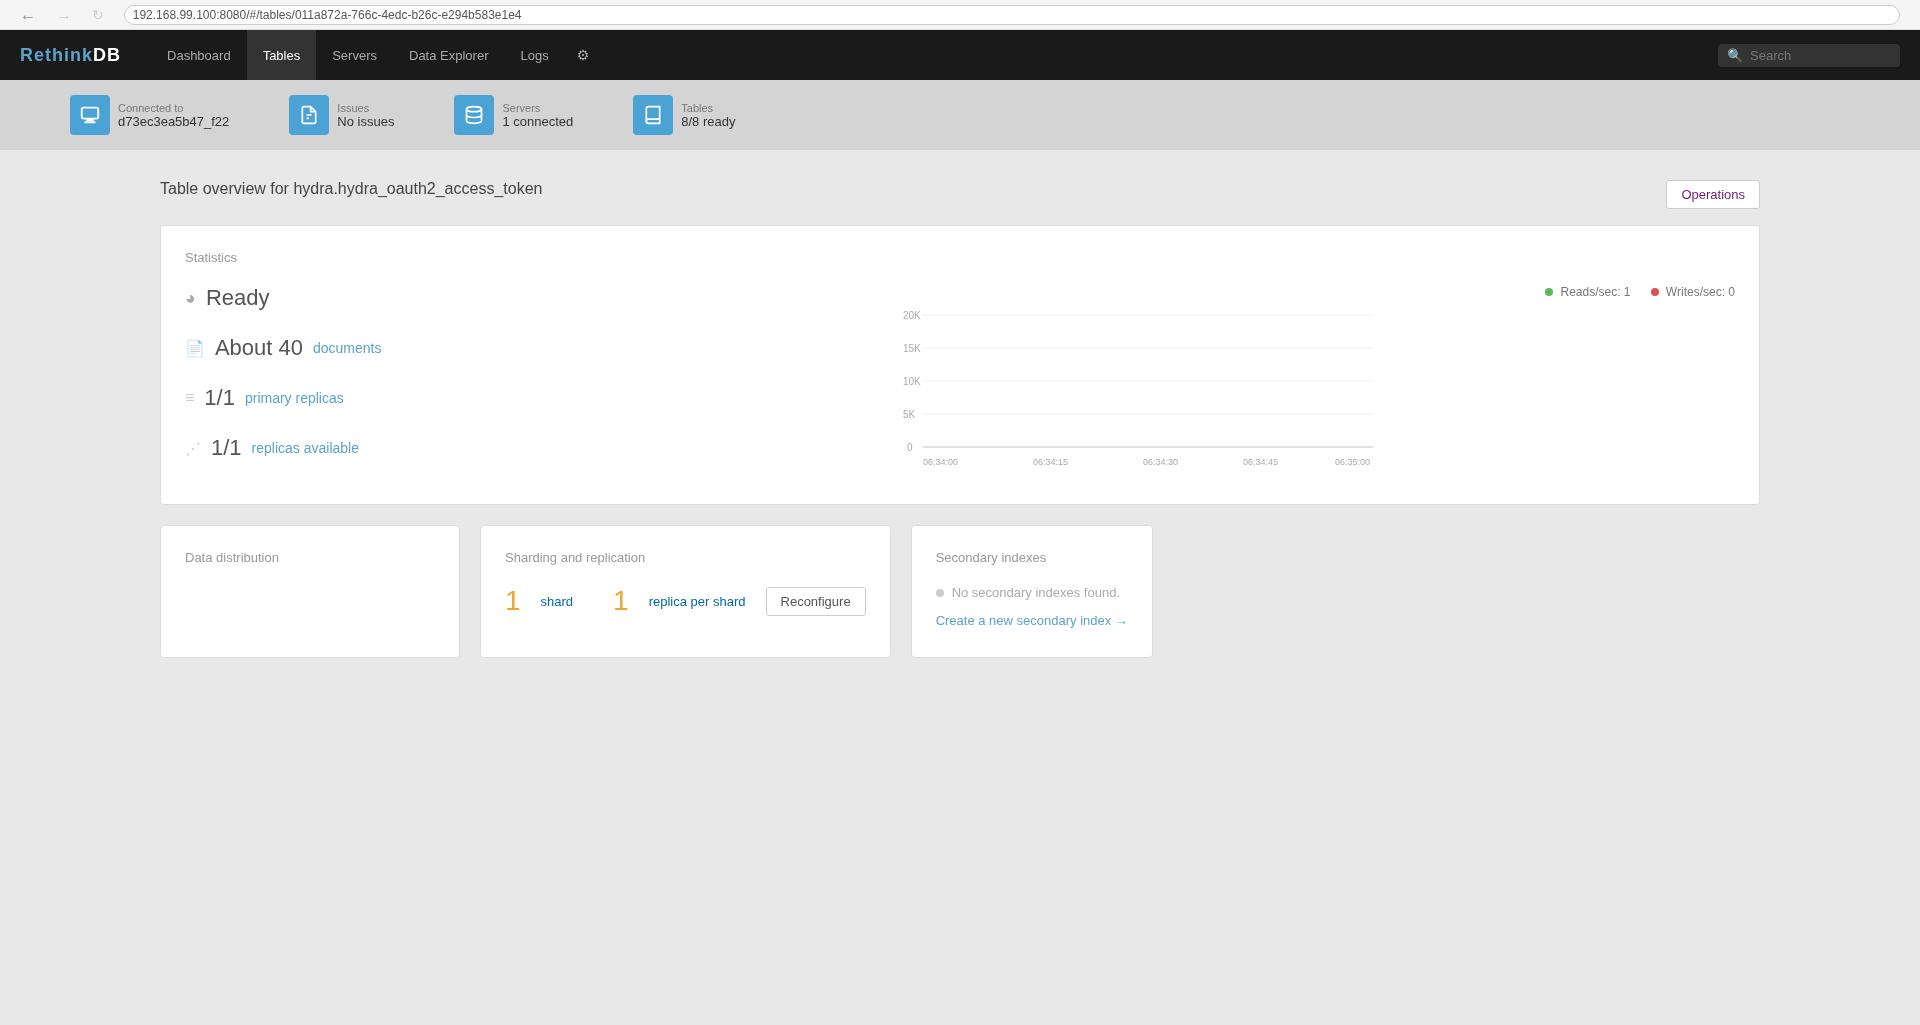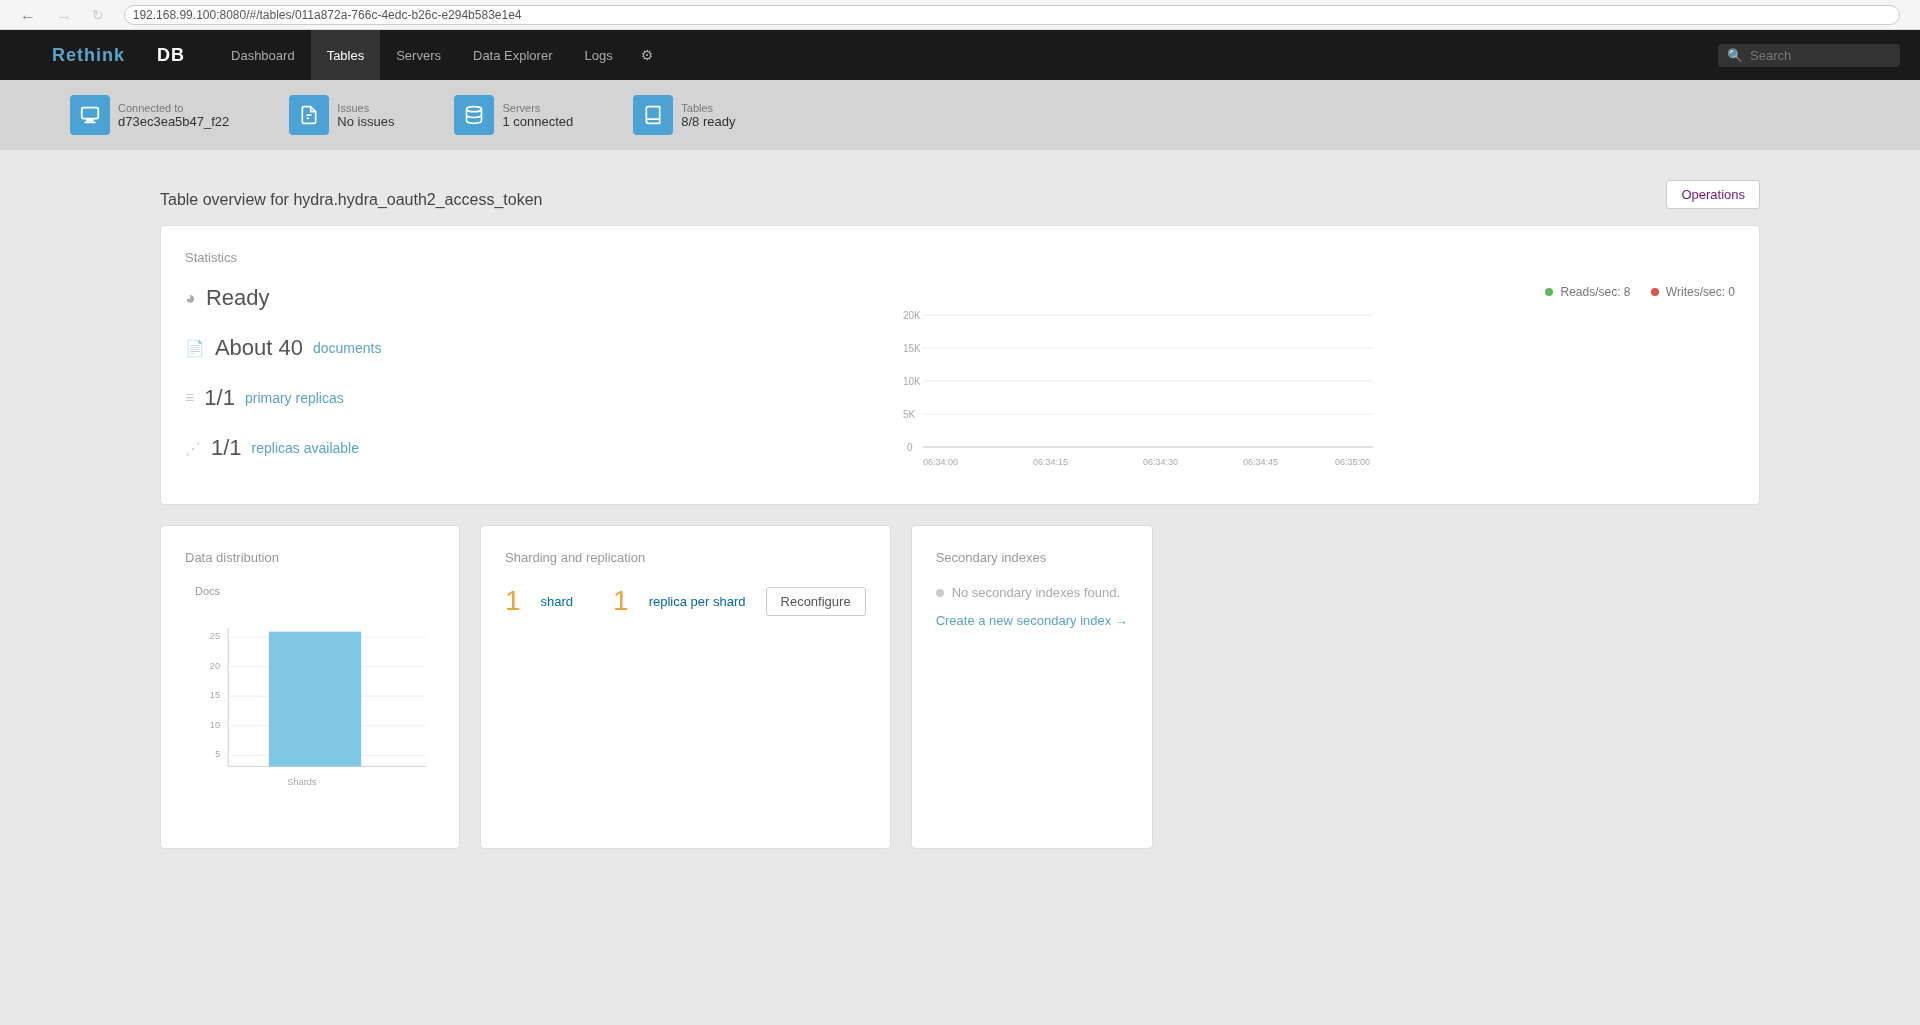--- a/index.html
+++ b/index.html
@@ -13,21 +13,21 @@
       padding: 0 20px;
       height: 50px;
     }
     .navbar-brand {
       color: #fff;
       font-size: 18px;
       font-weight: bold;
       margin-right: 30px;
       letter-spacing: 1px;
     }
-    .navbar-brand span { color: #5ba3c9; margin-left: 32px; }
+    .navbar-brand span { color: #5ba3c9; }
     .nav-links { display: flex; gap: 0; }
     .nav-link {
       color: #aaa;
       text-decoration: none;
       padding: 0 16px;
       height: 50px;
       display: flex;
       align-items: center;
       font-size: 13px;
     }
@@ -90,21 +90,21 @@
     .status-label { font-size: 11px; color: #777; }
     .status-value { font-size: 13px; color: #333; font-weight: 500; }
 
     
     .main-content {
       padding: 30px 160px;
     }
 
     .page-title-row {
       display: flex;
-      align-items: flex-end;
+      align-items: flex-start;
       justify-content: space-between;
       margin-bottom: 16px;
     }
     .page-title {
       font-size: 16px;
       color: #444;
       font-weight: normal;
     }
     .btn-operations {
       background: #fff;
@@ -367,21 +367,21 @@
           <span style="color:#ccc; font-size:16px;">⋰</span>
           <span class="stat-main">1/1</span>
           <a class="stat-link" href="#">replicas available</a>
         </div>
       </div>
 
       <div class="stats-chart">
         <div class="chart-legend">
           <span>
             <span class="legend-dot" style="background:#5cb85c;"></span>
-            <span>Reads/sec: 8</span>
+            <span>Reads/sec: 1</span>
           </span>
           <span>
             <span class="legend-dot" style="background:#d9534f;"></span>
             <span>Writes/sec: 0</span>
           </span>
         </div>
         <svg class="chart-svg" viewBox="0 0 500 170">
 
           <text x="28" y="12" font-size="10" fill="#aaa">20K</text>
           <text x="28" y="45" font-size="10" fill="#aaa">15K</text>
@@ -404,44 +404,20 @@
           <text x="460" y="158" font-size="9" fill="#aaa">06:35:00</text>
         </svg>
       </div>
     </div>
   </div>
 
   <div class="bottom-row">
 
     <div class="card data-dist-card">
       <div class="card-title">Data distribution</div>
-      <div style="padding-left: 10px;">
-        <div class="bar-chart-label">Docs</div>
-        <svg viewBox="0 0 260 220" width="100%" height="220">
-
-          <text x="16" y="32" font-size="10" fill="#aaa">25</text>
-          <text x="16" y="64" font-size="10" fill="#aaa">20</text>
-          <text x="16" y="96" font-size="10" fill="#aaa">15</text>
-          <text x="16" y="128" font-size="10" fill="#aaa">10</text>
-          <text x="22" y="160" font-size="10" fill="#aaa">5</text>
-
-          <line x1="36" y1="20" x2="36" y2="170" stroke="#ccc" stroke-width="1"></line>
-          <line x1="36" y1="170" x2="250" y2="170" stroke="#ccc" stroke-width="1"></line>
-
-          <line x1="36" y1="30" x2="250" y2="30" stroke="#eee" stroke-width="1"></line>
-          <line x1="36" y1="62" x2="250" y2="62" stroke="#eee" stroke-width="1"></line>
-          <line x1="36" y1="94" x2="250" y2="94" stroke="#eee" stroke-width="1"></line>
-          <line x1="36" y1="126" x2="250" y2="126" stroke="#eee" stroke-width="1"></line>
-          <line x1="36" y1="158" x2="250" y2="158" stroke="#eee" stroke-width="1"></line>
-
-          <rect x="80" y="24" width="100" height="146" fill="#7ec8e3"></rect>
-
-          <text x="100" y="190" font-size="10" fill="#aaa">Shards</text>
-        </svg>
-      </div>
     </div>
 
     <div class="sharding-col">
 
       <div class="card">
         <div class="card-title">Sharding and replication</div>
         <div class="shard-info">
           <span class="shard-num">1</span>
           <span class="shard-label">shard</span>
           <span class="shard-num" style="margin-left:20px;">1</span>

